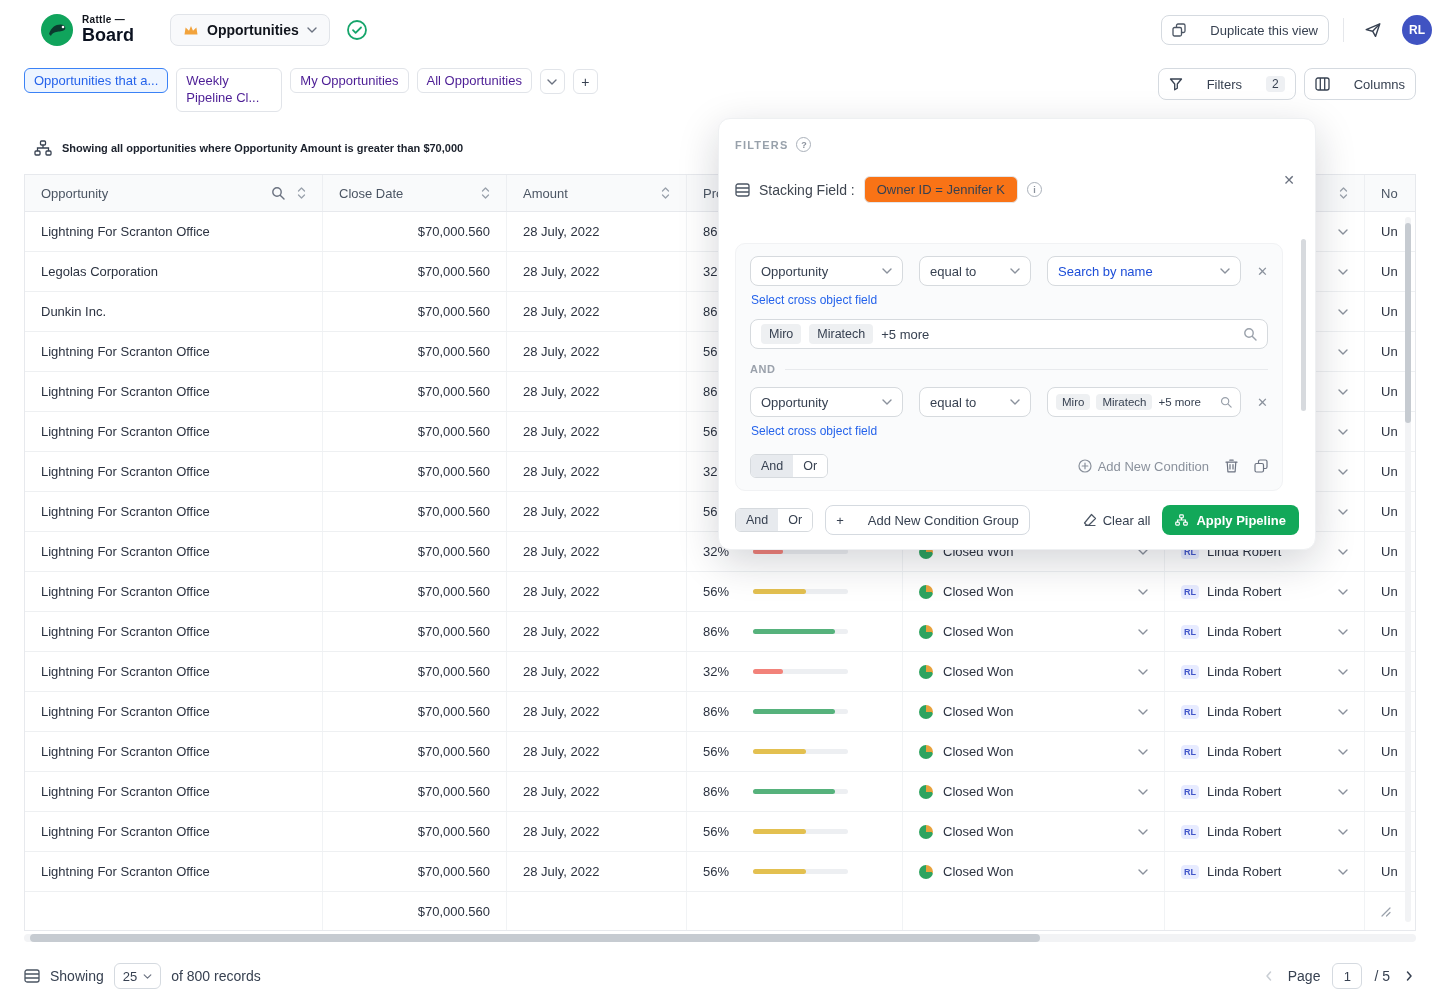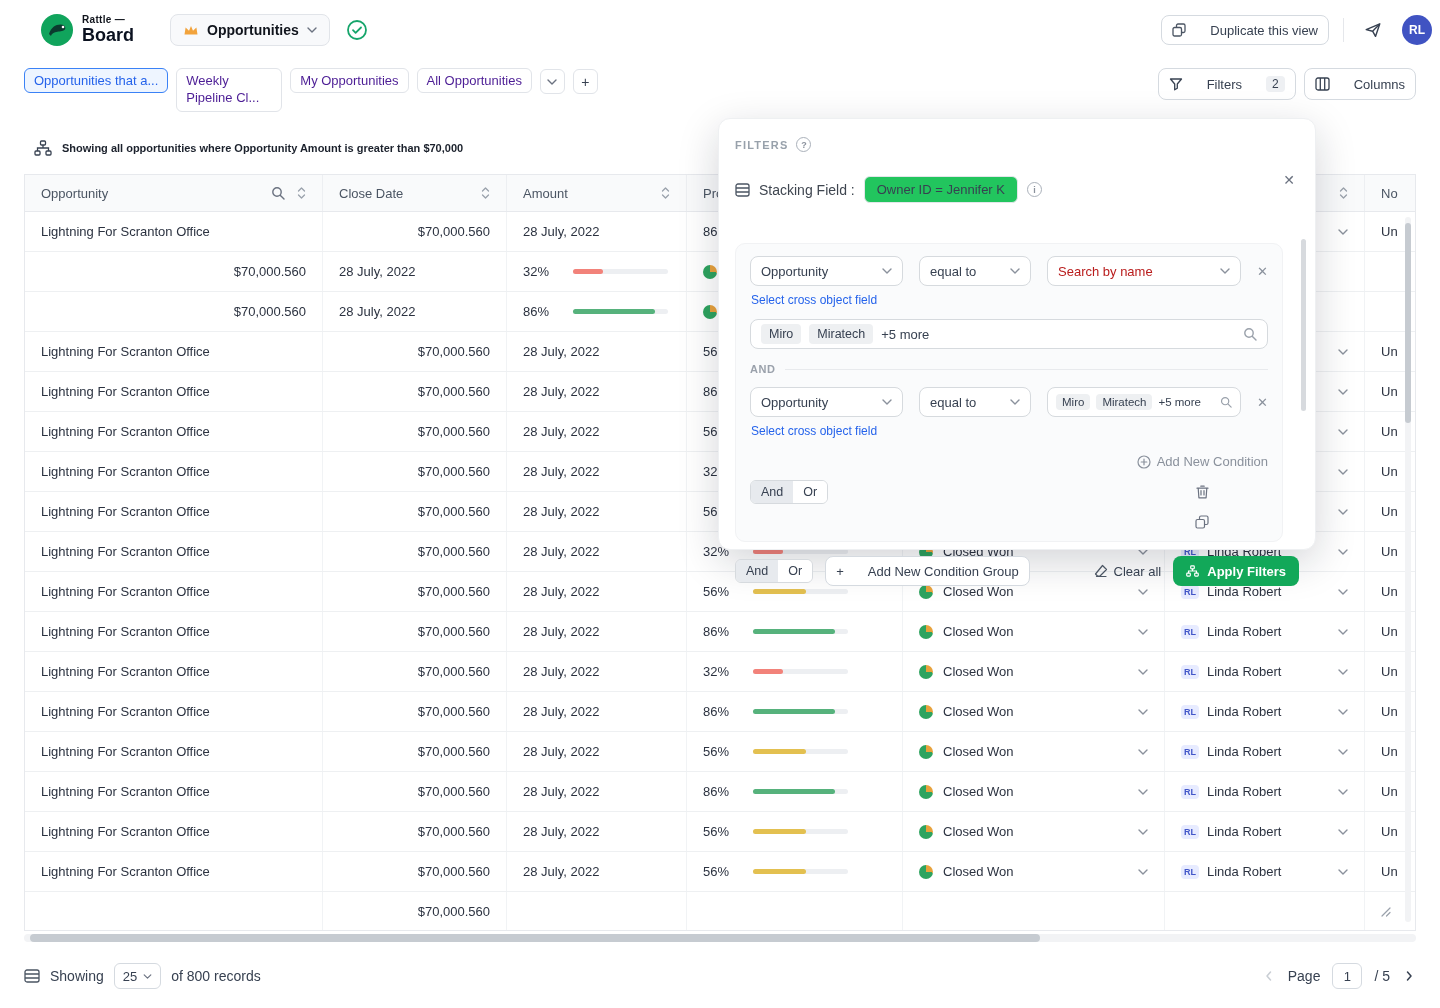--- a/index.html
+++ b/index.html
@@ -97,51 +97,51 @@
     background:#fff; border:1px solid #eef0f2; border-radius:12px;
     box-shadow:0 12px 40px rgba(16,24,40,.18); padding:16px; z-index:50; }
   .fp-head { display:flex; align-items:center; gap:8px; margin-top:2px; }
   .fp-title { font-size:11px; font-weight:700; letter-spacing:1.2px; color:#98a1ab; }
   .circ { width:15px; height:15px; border-radius:50%; border:1.2px solid #aab1ba; color:#8a919c;
     font-size:9px; font-weight:700; display:inline-flex; align-items:center; justify-content:center;
     cursor:pointer; flex:none; }
   .fp-close { position:absolute; top:54px; right:20px; background:none; border:none;
     color:#6b7280; font-size:14px; cursor:pointer; line-height:1; }
   .fp-stacking { display:flex; align-items:center; gap:9px; margin-top:24px; font-size:14px; color:#3f4650; }
-  .stack-pill { background:#22c55e; border:1px solid #e3e6ea; border-radius:6px;
+  .stack-pill { background:#f97316; border:1px solid #e3e6ea; border-radius:6px;
     padding:5px 12px; font-size:13px; color:#374151; cursor:pointer; }
   .fp-group { margin-top:40px; margin-right:16px; background:#fafbfc; border:1px solid #f1f2f4;
     border-radius:10px; padding:12px 14px; }
   .cond-row { display:flex; align-items:center; gap:16px; }
   .select { height:30px; background:#fff; border:1px solid #d6dade; border-radius:8px;
     padding:0 10px; display:flex; align-items:center; font-size:13px; color:#374151;
     cursor:pointer; font-family:inherit; }
   .select .sel-chev { margin-left:auto; display:flex; }
   .w150 { width:153px; } .w110 { width:112px; } .w190 { width:194px; }
-  .placeholder { color:#b91c1c; }
+  .placeholder { color:#1d4ed8; }
   .xbtn { margin-left:auto; background:none; border:none; color:#8a919c; font-size:13px; cursor:pointer; }
   .cross-link { display:inline-block; margin:7px 0 0 1px; font-size:12px; color:#2563eb;
     cursor:pointer; text-decoration:none; }
   .chips-field { margin-top:12px; height:30px; border:1px solid #d6dade; border-radius:8px;
     background:#fff; display:flex; align-items:center; gap:8px; padding:0 10px; cursor:text; }
   .chip { background:#eef0f2; border-radius:4px; padding:3px 8px; font-size:12.5px; color:#374151; }
   .more { font-size:13px; color:#374151; }
   .cf-search { margin-left:auto; display:flex; }
   .chips-inline { margin-top:0; width:194px; padding:0 8px; gap:6px; }
   .chips-inline .chip { font-size:11.5px; padding:2px 6px; }
   .chips-inline .more { font-size:11.5px; }
   .and-divider { display:flex; align-items:center; gap:10px; margin:14px 0 12px; }
   .and-divider span { font-size:11px; font-weight:700; color:#9aa1ab; letter-spacing:.5px; }
   .and-divider .line { flex:1; height:1px; background:#e8eaed; }
   .segmented { display:inline-flex; border:1px solid #d6dade; border-radius:6px; overflow:hidden; height:24px; }
   .seg { padding:0 10px; font-size:12.5px; color:#374151; display:flex; align-items:center;
     background:#fff; cursor:pointer; }
   .seg.active { background:#e7eaee; }
   .group-footer { display:flex; align-items:center; margin-top:16px; }
-  .gf-right { margin-left:auto; display:flex; align-items:center; gap:16px;flex-direction:column; }
+  .gf-right { margin-left:auto; display:flex; align-items:center; gap:16px; }
   .add-cond { display:flex; align-items:center; gap:6px; font-size:13px; color:#8a919c; cursor:pointer; }
   .gicon { display:flex; cursor:pointer; }
   .fp-footer { display:flex; align-items:center; gap:12px; margin-top:14px; }
   .clear-all { display:flex; align-items:center; gap:6px; font-size:13px; color:#374151; cursor:pointer; }
   .apply-btn { height:30px; background:#12a859; border:none; border-radius:8px; padding:0 13px;
     display:flex; align-items:center; gap:8px; color:#fff; font-size:13px; font-weight:700;
     cursor:pointer; font-family:inherit; }
   .fp-scroll { position:absolute; right:9px; top:120px; width:5px; height:172px;
     border-radius:3px; background:#d7dade; cursor:pointer; }
 </style>
@@ -355,20 +355,23 @@
               <svg width="10" height="6" viewBox="0 0 10 6" fill="none">
                 <path d="M1 1l4 4 4-4" stroke="#8a919c" stroke-width="1.4" stroke-linecap="round" stroke-linejoin="round"></path>
               </svg>
             </span>
           </div>
           <div class="td">
             <span>Un</span>
           </div>
         </div>
         <div class="trow">
+          <div class="td">
+            <span>Legolas Corporation</span>
+          </div>
           <div class="td col-amt">
             <span>$70,000.560</span>
           </div>
           <div class="td">
             <span>28 July, 2022</span>
           </div>
           <div class="td">
             <span class="pct">32%</span>
             <div class="bar-track">
               <div class="bar-fill" style="width: 30px; background: rgb(242, 130, 122);"></div>
@@ -390,20 +393,23 @@
               <svg width="10" height="6" viewBox="0 0 10 6" fill="none">
                 <path d="M1 1l4 4 4-4" stroke="#8a919c" stroke-width="1.4" stroke-linecap="round" stroke-linejoin="round"></path>
               </svg>
             </span>
           </div>
           <div class="td">
             <span>Un</span>
           </div>
         </div>
         <div class="trow">
+          <div class="td">
+            <span>Dunkin Inc.</span>
+          </div>
           <div class="td col-amt">
             <span>$70,000.560</span>
           </div>
           <div class="td">
             <span>28 July, 2022</span>
           </div>
           <div class="td">
             <span class="pct">86%</span>
             <div class="bar-track">
               <div class="bar-fill" style="width: 82px; background: rgb(86, 178, 124);"></div>
@@ -1176,18 +1182,18 @@
     </span>
     <button class="apply-btn">
       <span>
         <svg width="13" height="12" viewBox="0 0 18 16" fill="none">
             <rect x="6.5" y="1" width="5" height="4" rx="1" stroke="#fff" stroke-width="1.6"></rect>
             <rect x="1" y="11" width="5" height="4" rx="1" stroke="#fff" stroke-width="1.6"></rect>
             <rect x="12" y="11" width="5" height="4" rx="1" stroke="#fff" stroke-width="1.6"></rect>
             <path d="M9 5v3M3.5 11V8h11v3" stroke="#fff" stroke-width="1.6"></path>
           </svg>
       </span>
-      <span>Apply Filters</span>
+      <span>Apply Pipeline</span>
     </button>
   </div>
 
   <div class="fp-scroll"></div>
 </aside>
 
 </body></html>

